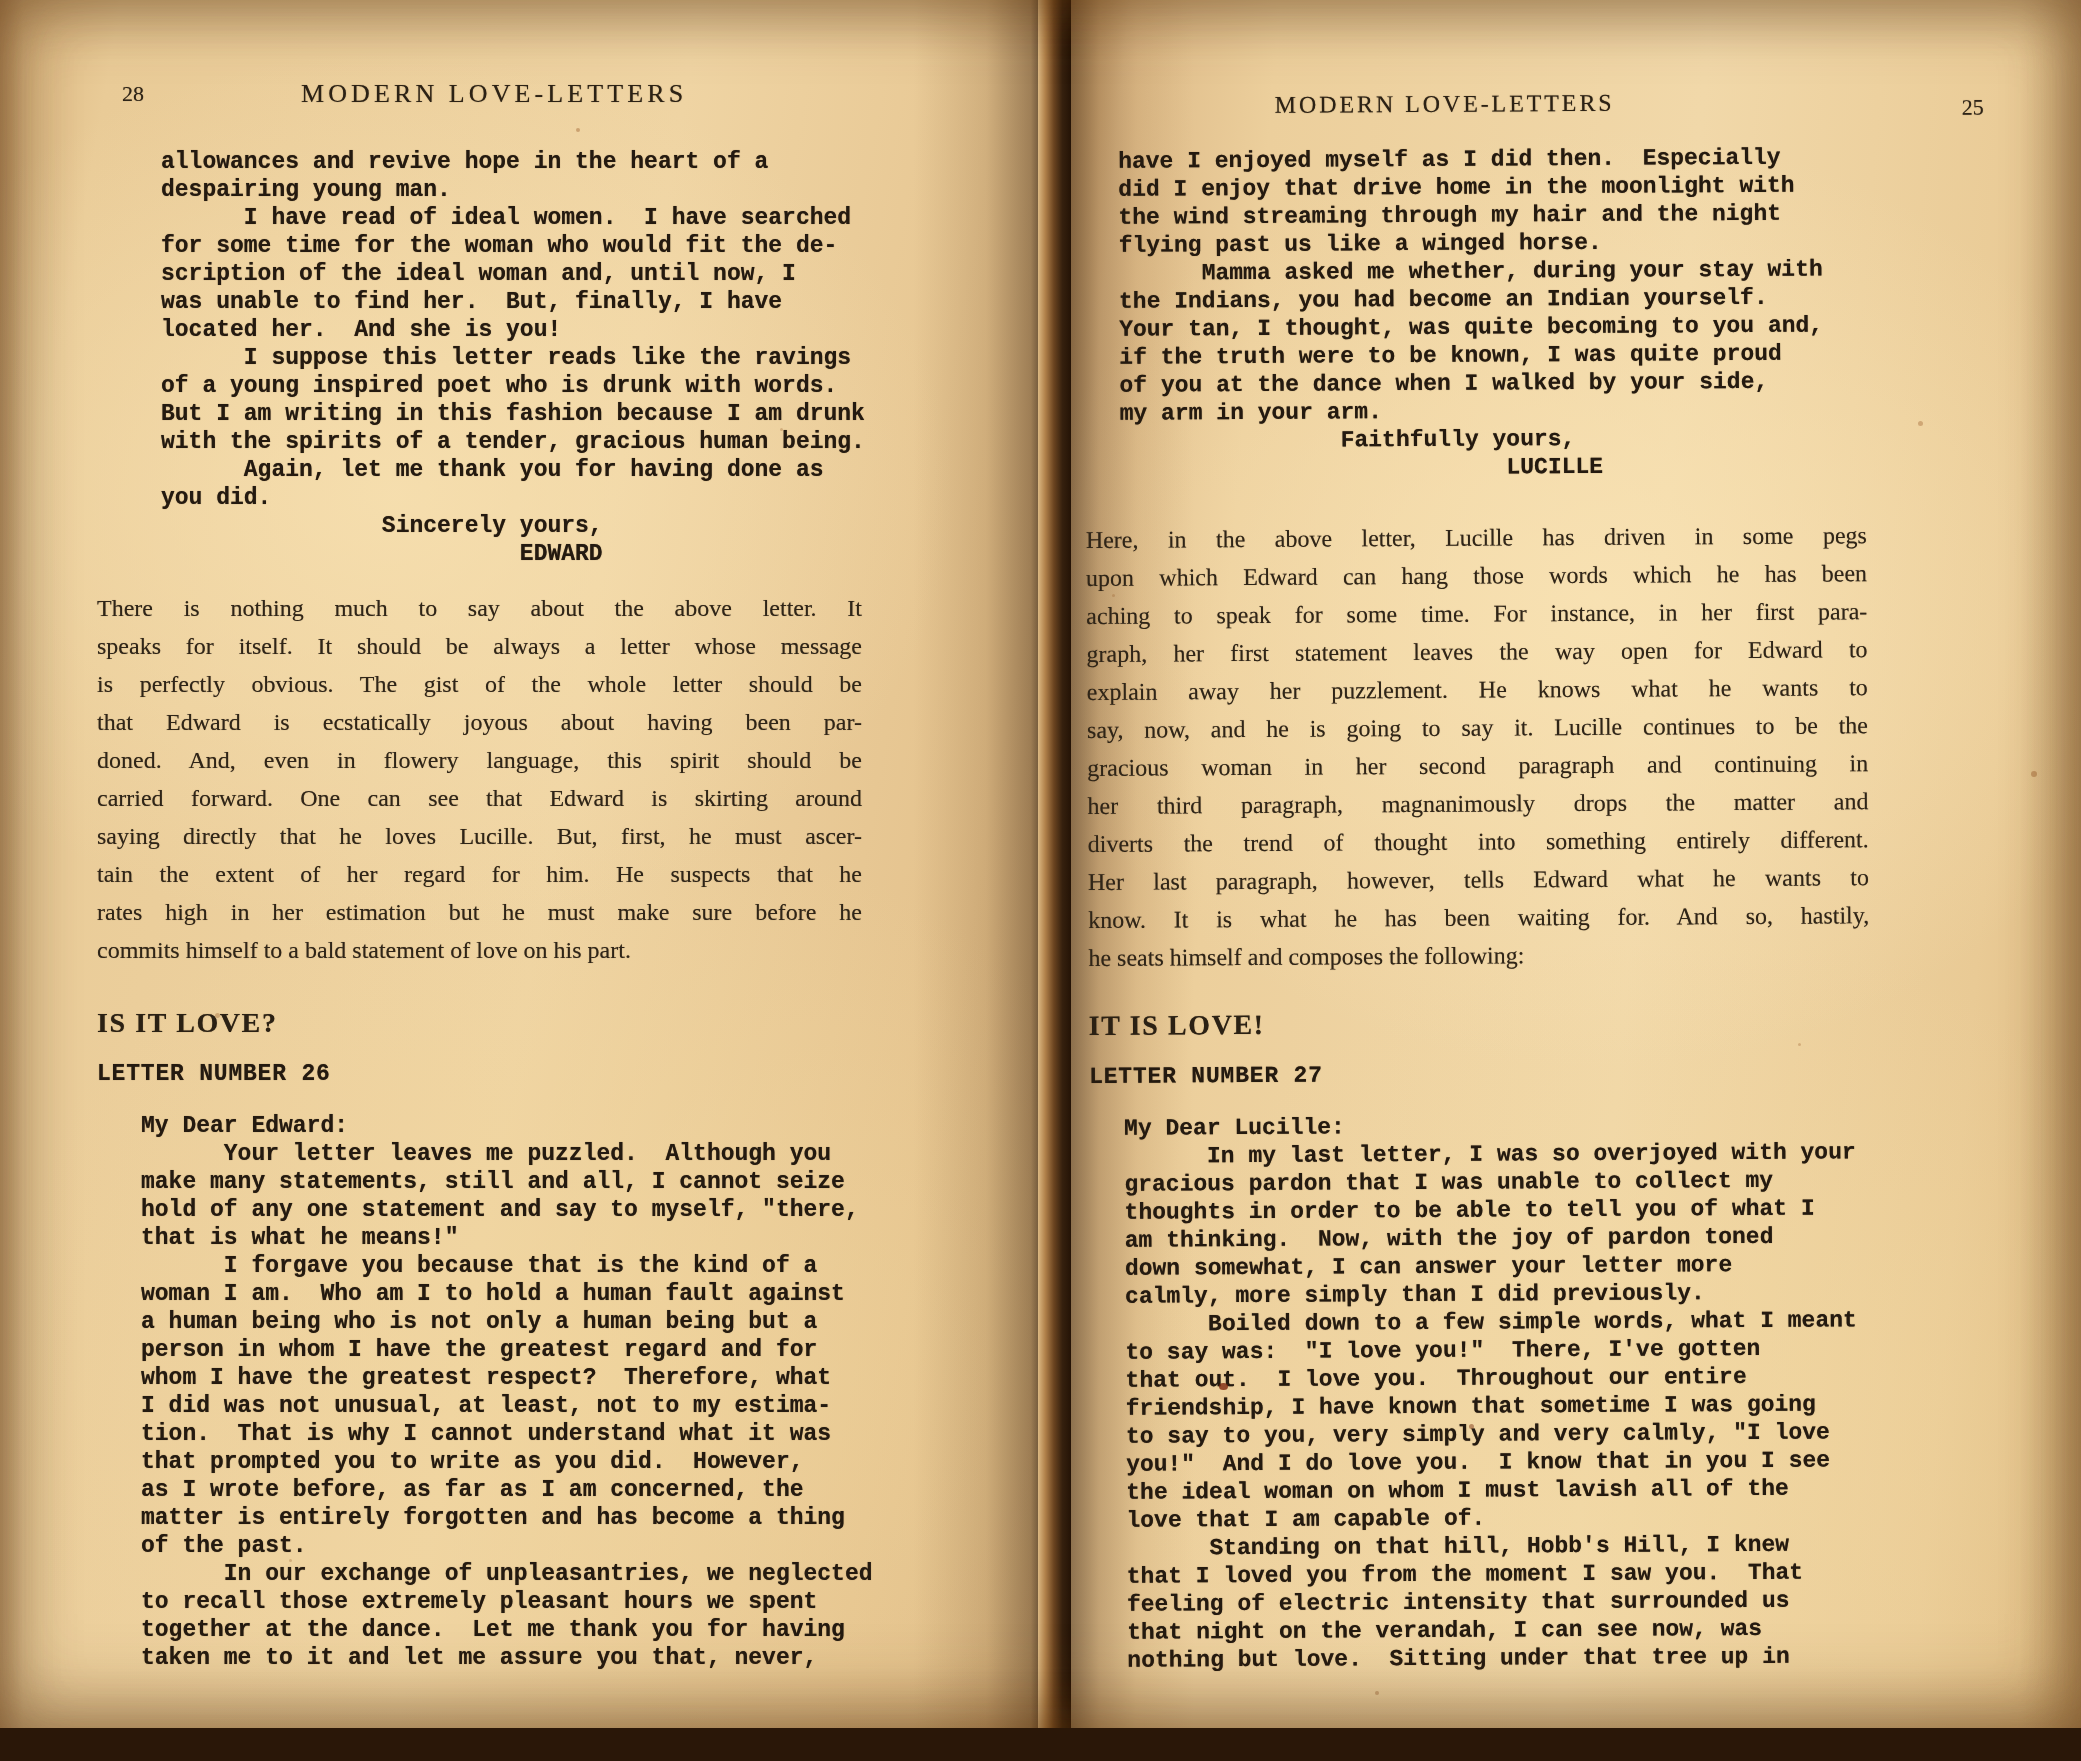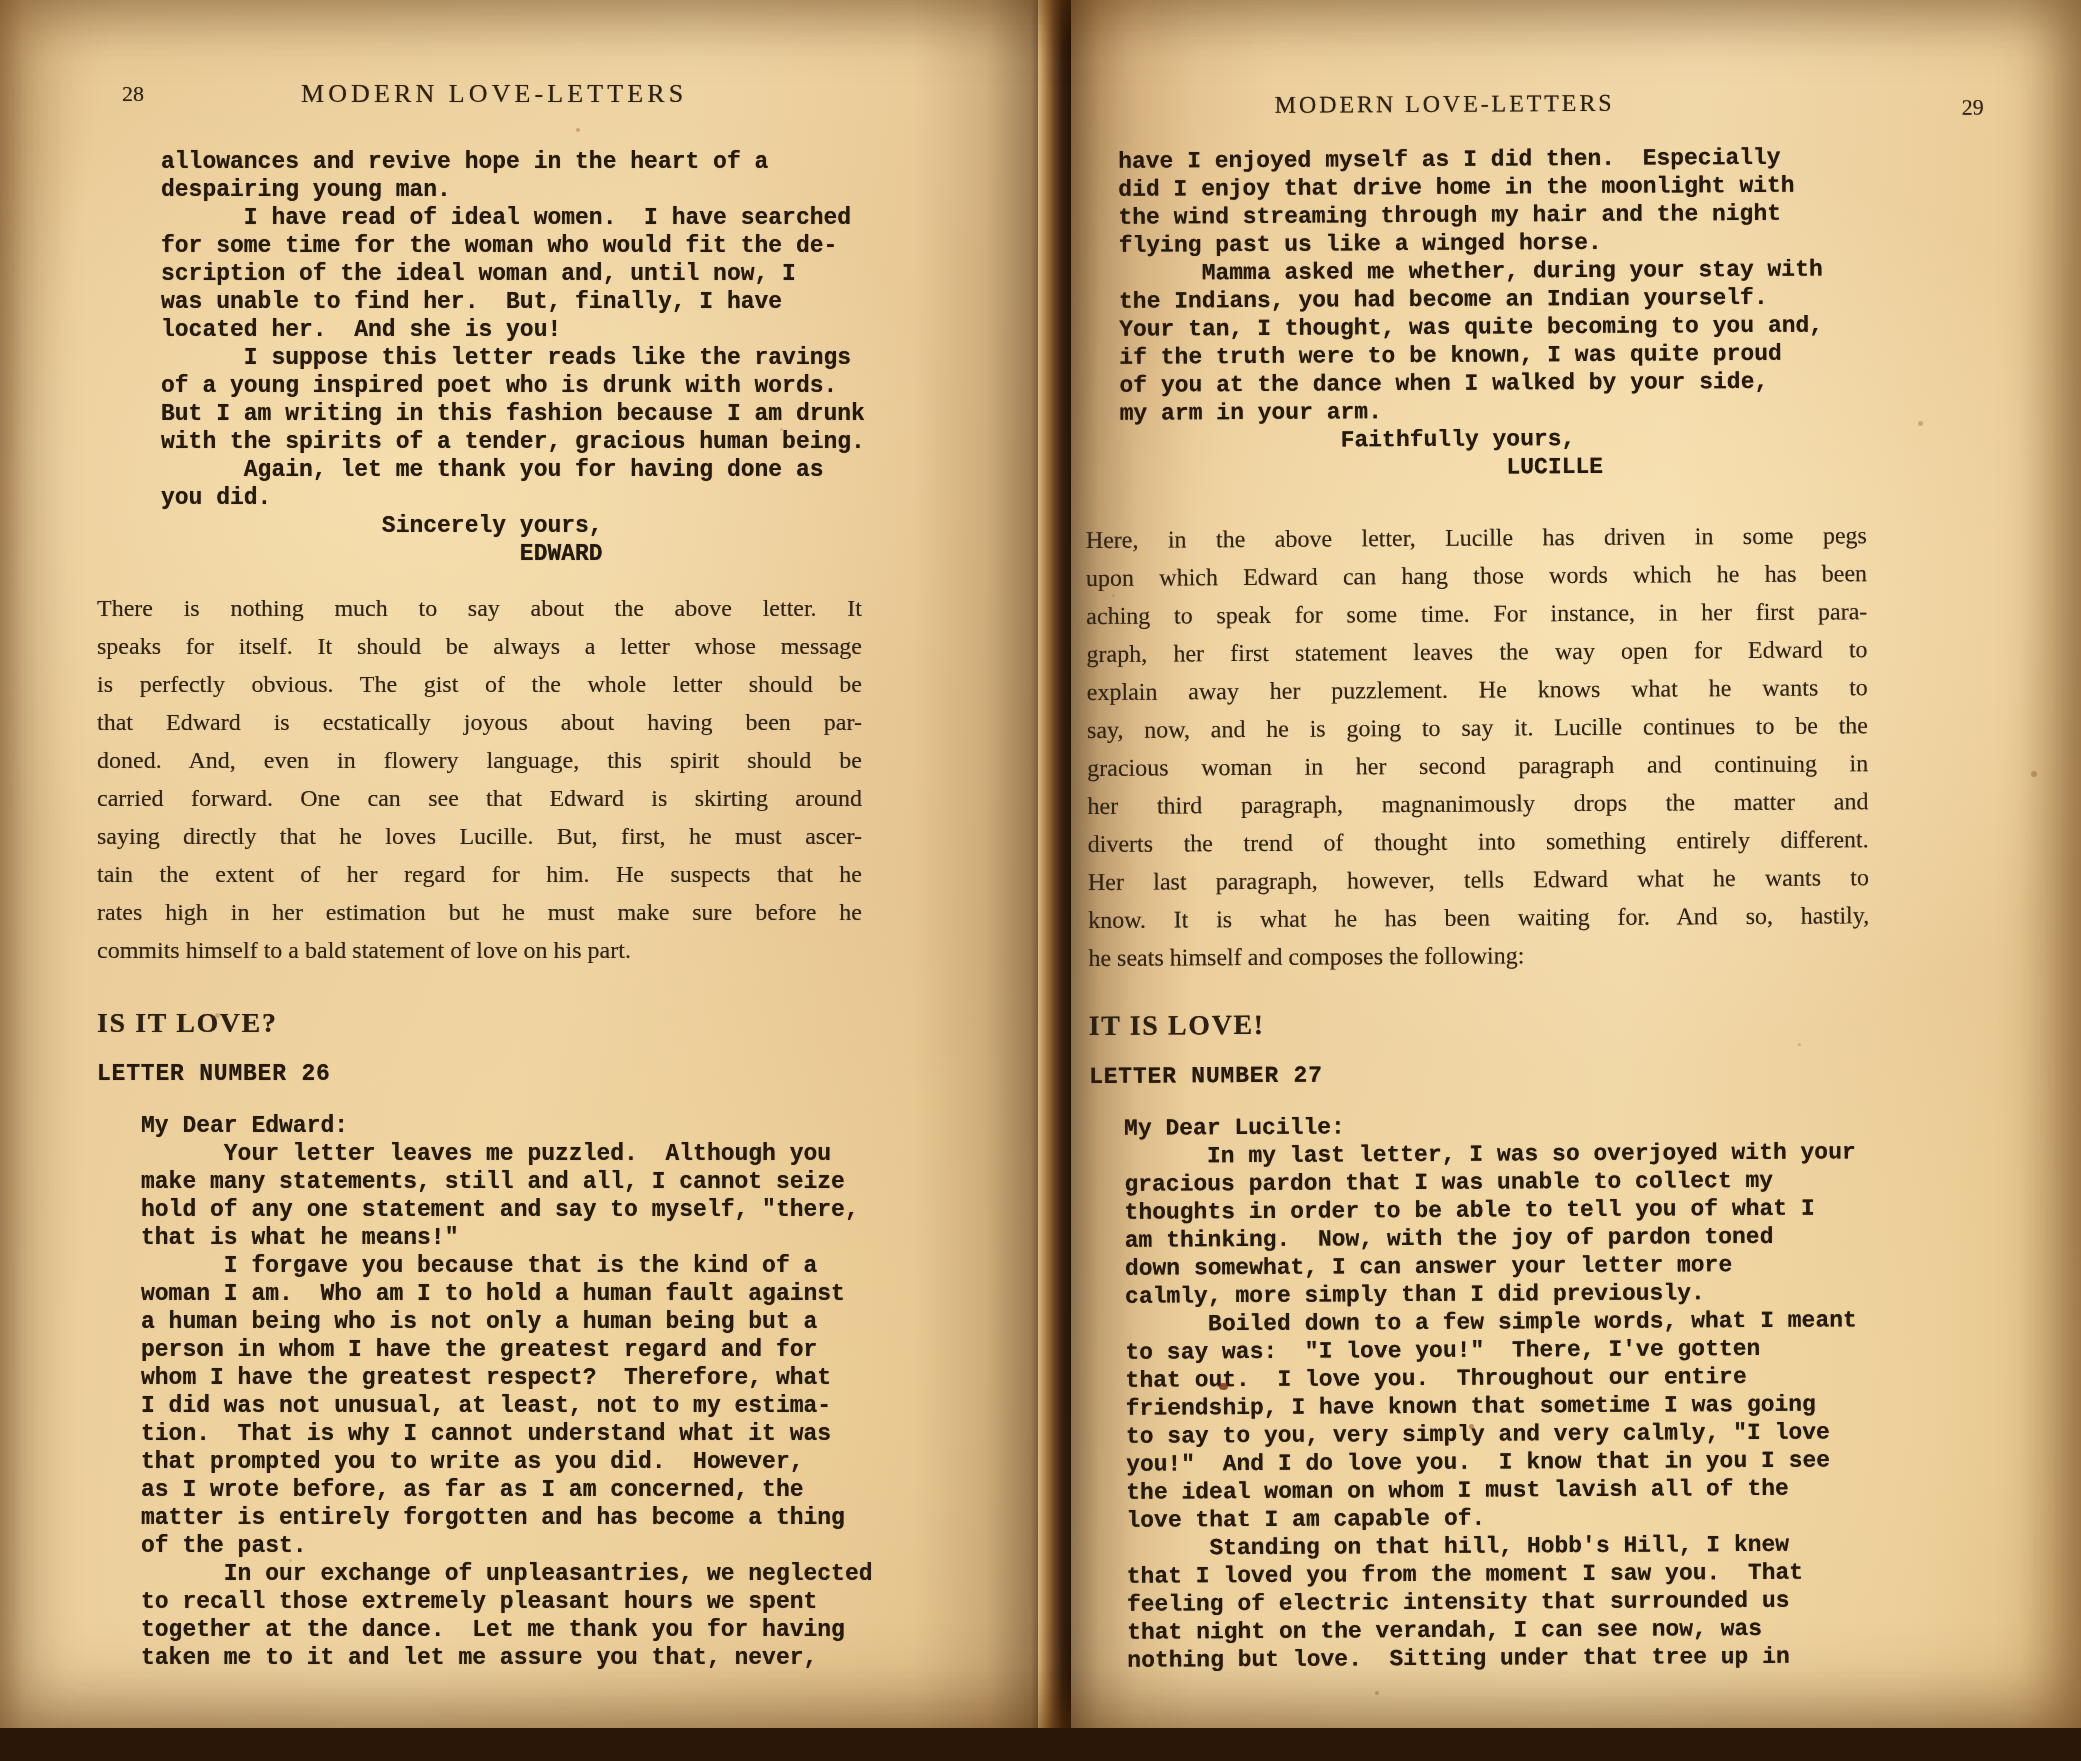--- a/index.html
+++ b/index.html
@@ -219,21 +219,21 @@
           <div class="tline">taken me to it and let me assure you that, never,</div>
         </div>
     </div>
   </div>
 
   <div class="gutter"></div>
 
   <div class="page page-right">
     <div class="rp-content">
       <div class="running-title rt-right" style="left:208px; top:90px;">MODERN LOVE-LETTERS</div>
-      <div class="pagenum" style="left:895px; top:97px;">29</div>
+      <div class="pagenum" style="left:895px; top:97px;">25</div>
 
       <div class="tw" style="left:51px; top:145px;">
           <div class="tline">have I enjoyed myself as I did then.  Especially</div>
           <div class="tline">did I enjoy that drive home in the moonlight with</div>
           <div class="tline">the wind streaming through my hair and the night</div>
           <div class="tline">flying past us like a winged horse.</div>
           <div class="tline">      Mamma asked me whether, during your stay with</div>
           <div class="tline">the Indians, you had become an Indian yourself.</div>
           <div class="tline">Your tan, I thought, was quite becoming to you and,</div>
           <div class="tline">if the truth were to be known, I was quite proud</div>

